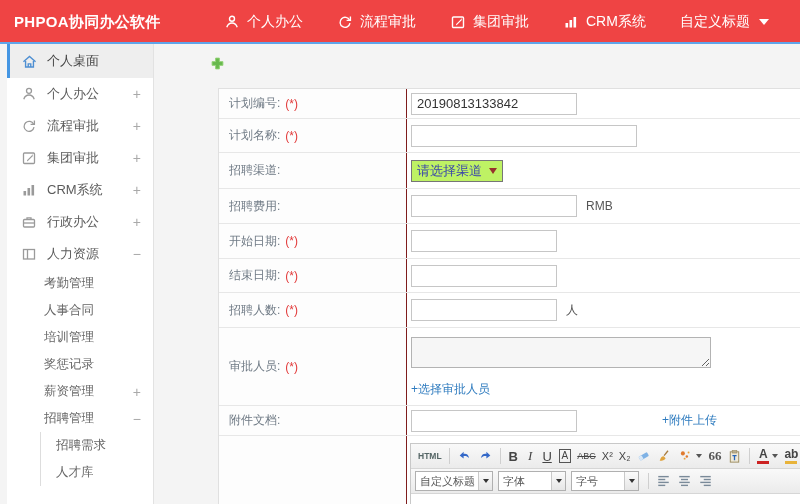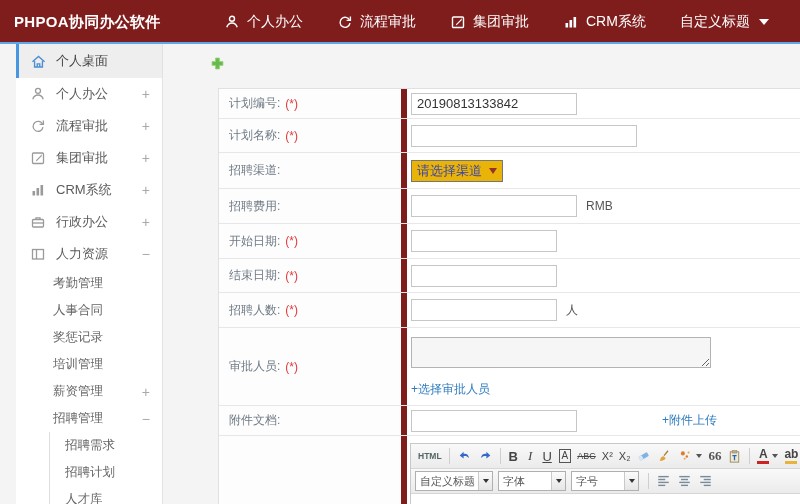--- a/index.html
+++ b/index.html
@@ -1,56 +1,56 @@
 <!DOCTYPE html>
 <html><head>
 <meta charset="utf-8">
 <style>
   * { box-sizing: border-box; margin: 0; padding: 0; }
   html,body { background:#fff; }
   body { font-family:"Liberation Sans","DejaVu Sans",sans-serif; }
   #app { position:relative; width:800px; height:504px; background:#f4f4f4; overflow:hidden; }
 
   
-  .topbar { position:absolute; top:0; left:0; width:100%; height:44px; background:#7f1d1d;
+  .topbar { position:absolute; top:0; left:0; width:100%; height:44px; background:#ef4444;
             box-shadow:inset 0 -2px 0 #5fa5ea; display:flex; align-items:center; color:#fff; z-index:5; }
   .logo { flex:0 0 172px; padding-left:14px; font-size:15px; font-weight:bold; letter-spacing:.3px; cursor:pointer; }
   .hamburger { width:20px; height:14px; display:flex; flex-direction:column; justify-content:space-between; cursor:pointer; margin-left:26px; }
   .hamburger span { display:block; height:2.5px; background:#fff; border-radius:1px; }
   .topnav { display:flex; align-items:center; margin-left:26px; }
   .nav-item { display:flex; align-items:center; gap:7px; font-size:14px; color:#fff; cursor:pointer; margin-right:34px; white-space:nowrap; }
   .nav-item svg { display:block; }
   .caret-down { width:0; height:0; border-left:5px solid transparent; border-right:5px solid transparent; border-top:6px solid #fff; margin-left:2px; }
 
   
-  .sidebar { position:absolute; top:44px; left:16px; width:147px; bottom:0; background:#fff; border-right:1px solid #e2e2e2; overflow:hidden; }
+  .sidebar { position:absolute; top:44px; left:7px; width:147px; bottom:0; background:#fff; border-right:1px solid #e2e2e2; overflow:hidden; }
   .side-item { display:flex; align-items:center; height:32px; padding:0 12px 0 14px; color:#5b5b5b; font-size:13px; cursor:pointer; }
   .side-item .s-icon { width:17px; height:17px; margin-right:9px; flex:0 0 17px; display:flex; align-items:center; }
   .side-item .s-label { flex:1; white-space:nowrap; }
   .expander { color:#a9a9a9; font-size:14px; }
   .side-item.active { background:#eeeeee; border-left:3px solid #4596e3; padding-left:11px; height:34px; color:#444; }
   .side-item.lvl2 { height:27px; padding-left:37px; font-size:12.5px; color:#666; }
   .lvl3-group { margin-left:33px; border-left:1px solid #ddd; }
   .side-item.lvl3 { height:27px; padding-left:15px; font-size:12.5px; color:#666; }
 
   
   .content { position:absolute; left:140px; top:44px; width:920px; height:460px; }
   .page-title { position:absolute; left:71px; top:12px; display:flex; align-items:center; gap:7px; }
   .page-title h1 { font-size:15px; font-weight:bold; color:#2f4f6f; }
 
   .form-table { position:absolute; left:78px; top:44px; width:980px; background:#fff; border:1px solid #e0e0e0; border-bottom:none; }
   .frow { display:flex; border-bottom:1px solid #e7e7e7; }
-  .flabel { flex:0 0 188px; border-right:6px solid #7f1d1d; display:flex; align-items:center; padding-left:10px; background:#fdfdfd; font-size:12px; color:#6f7a85; }
+  .flabel { flex:0 0 188px; border-right:1px solid #7f1d1d; display:flex; align-items:center; padding-left:10px; background:#fdfdfd; font-size:12px; color:#6f7a85; }
   .req { color:#e23b3b; margin-left:5px; font-size:12px; }
   .fvalue { flex:1; display:flex; align-items:center; padding-left:4px; font-size:12px; color:#555; }
   .fvalue.col { flex-direction:column; align-items:flex-start; justify-content:center; }
   .txt { height:22px; border:1px solid #c6c6c6; padding:0 5px; font-size:13px; color:#333; background:#fff; outline:none; }
   .w165 { width:166px; } .w225 { width:226px; } .w145 { width:146px; }
   .suffix { margin-left:9px; color:#555; font-size:12px; }
-  .sel { display:inline-flex; align-items:center; border:1px solid #767676; background:#eab308; height:22px; padding:0 5px; color:#3a45ab; font-size:13px; cursor:pointer; }
+  .sel { display:inline-flex; align-items:center; border:1px solid #767676; background:#bef264; height:22px; padding:0 5px; color:#3a45ab; font-size:13px; cursor:pointer; }
   .sel-caret { width:0; height:0; border-left:4px solid transparent; border-right:4px solid transparent; border-top:6px solid #96322c; margin-left:7px; }
   .ta { width:300px; height:50px; background:#f6f6f6; border:1px solid #b3b3b3; margin-top:9px; resize:both; font-family:inherit; }
   .flink { color:#2e7bbf; font-size:12px; text-decoration:none; cursor:pointer; }
   .ta-link { margin:13px 0 7px; }
   .attach-link { margin-left:85px; }
 
   
   .editor { margin:7px 0 0 3px; width:652px; border:1px solid #c8c8c8; background:#fff; }
   .tb { display:flex; align-items:center; padding:2px 4px; background:linear-gradient(#f9f9f9,#ebebeb); border-bottom:1px solid #d6d6d6; height:25px; }
   .tbtn { display:inline-flex; align-items:center; justify-content:center; min-width:15px; height:20px; padding:0 2px; margin:0 1px; font-size:12px; color:#444; cursor:pointer; border-radius:2px; }
@@ -206,40 +206,37 @@
       <span class="expander">−</span>
     </div>
 
     <div class="side-item lvl2">
       <span class="s-label">考勤管理</span>
     </div>
     <div class="side-item lvl2">
       <span class="s-label">人事合同</span>
     </div>
     <div class="side-item lvl2">
+      <span class="s-label">培训管理</span>
+    </div>
+    <div class="side-item lvl2">
       <span class="s-label">奖惩记录</span>
-    </div>
-    <div class="side-item lvl2">
-      <span class="s-label">培训管理</span>
     </div>
     <div class="side-item lvl2">
       <span class="s-label">薪资管理</span>
       <span class="expander">+</span>
     </div>
     <div class="side-item lvl2">
       <span class="s-label">招聘管理</span>
       <span class="expander">−</span>
     </div>
 
     <div class="lvl3-group">
       <div class="side-item lvl3">
         <span class="s-label">招聘需求</span>
-      </div>
-      <div class="side-item lvl3">
-        <span class="s-label">招聘计划</span>
       </div>
       <div class="side-item lvl3">
         <span class="s-label">人才库</span>
       </div>
     </div>
   </aside>
 
   <main class="content">
 
     <div class="page-title">

